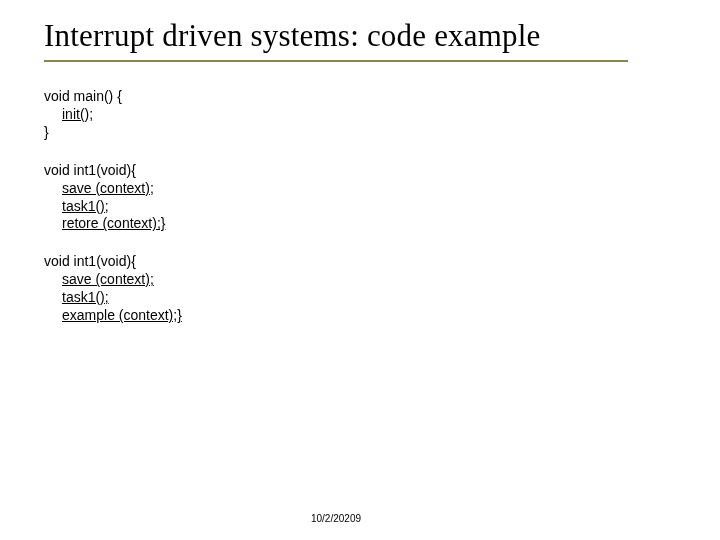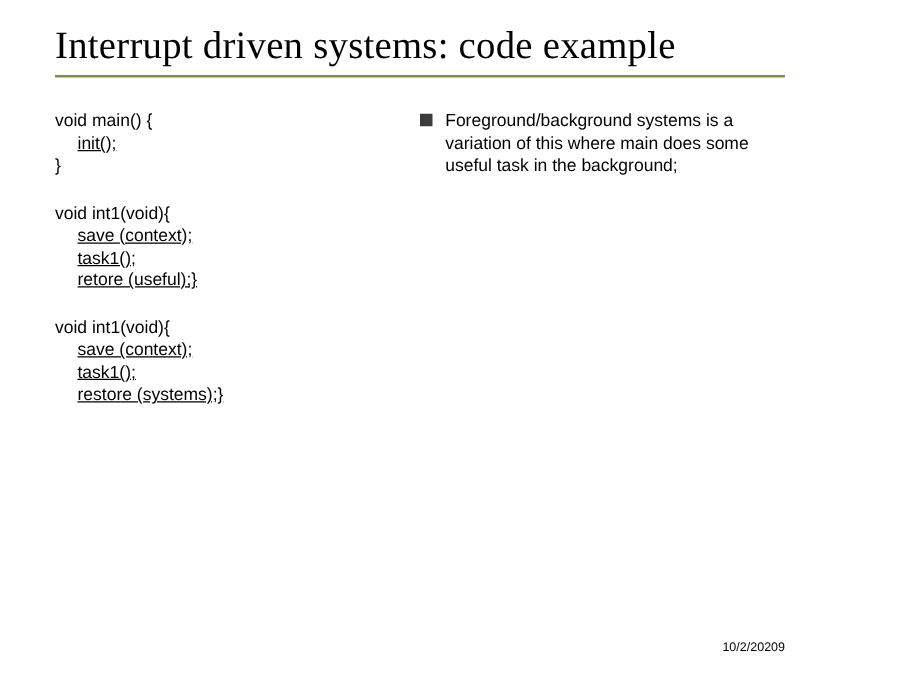--- a/index.html
+++ b/index.html
@@ -8,21 +8,21 @@
   .title { font-family: "Times New Roman", Times, serif; font-size: 31px; font-weight: 400; letter-spacing: 0.2px; }
   .title-rule { margin-top: 6px; border: none; border-top: 2px solid #878750; width: 100%; }
   .content { display: flex; margin-top: 26px; }
   .col-left { width: 49%; padding-right: 10px; }
   .col-right { width: 51%; padding-left: 6px; }
   .codeblock { font-size: 14px; line-height: 1.28; margin-bottom: 20px; }
   .codeblock .ind { padding-left: 18px; display: block; text-decoration: underline; }
   .bullet-item { display: flex; align-items: flex-start; font-size: 14px; line-height: 1.28; }
   .bullet-mark { width: 10px; height: 10px; background: #3b3b3b; flex: 0 0 10px; margin-top: 3px; margin-right: 10px; }
   .bullet-text { flex: 1; }
-  .footer { position: absolute; left: 44px; right: 44px; bottom: 16px; display: flex; justify-content: flex-end; font-size: 10px; color: #000; }
+  .footer { position: absolute; left: 44px; right: 44px; bottom: 16px; display: flex; justify-content: center; font-size: 10px; color: #000; }
 </style>
 </head>
 <body>
 
 <div class="slide">
 
   <div class="title">Interrupt driven systems: code example</div>
   <hr class="title-rule">
 
   <div class="content">
@@ -32,38 +32,32 @@
       <div class="codeblock">
         <span>void main() {</span><br>
         <span class="ind">init();</span>
         <span>}</span>
       </div>
 
       <div class="codeblock">
         <span>void int1(void){</span><br>
         <span class="ind">save (context);</span>
         <span class="ind">task1();</span>
-        <span class="ind">retore (useful);}</span>
+        <span class="ind">retore (context);}</span>
       </div>
 
       <div class="codeblock">
         <span>void int1(void){</span><br>
         <span class="ind">save (context);</span>
         <span class="ind">task1();</span>
-        <span class="ind">restore (systems);}</span>
+        <span class="ind">example (context);}</span>
       </div>
 
     </div>
 
-    <div class="col-right">
-      <div class="bullet-item">
-        <span class="bullet-mark"></span>
-        <span class="bullet-text">Foreground/background systems is a variation of this where main does some useful task in the background;</span>
-      </div>
-    </div>
 
   </div>
 
   <div class="footer">
     <span>10/2/2020</span>
     <span>9</span>
   </div>
 
 </div>
 

